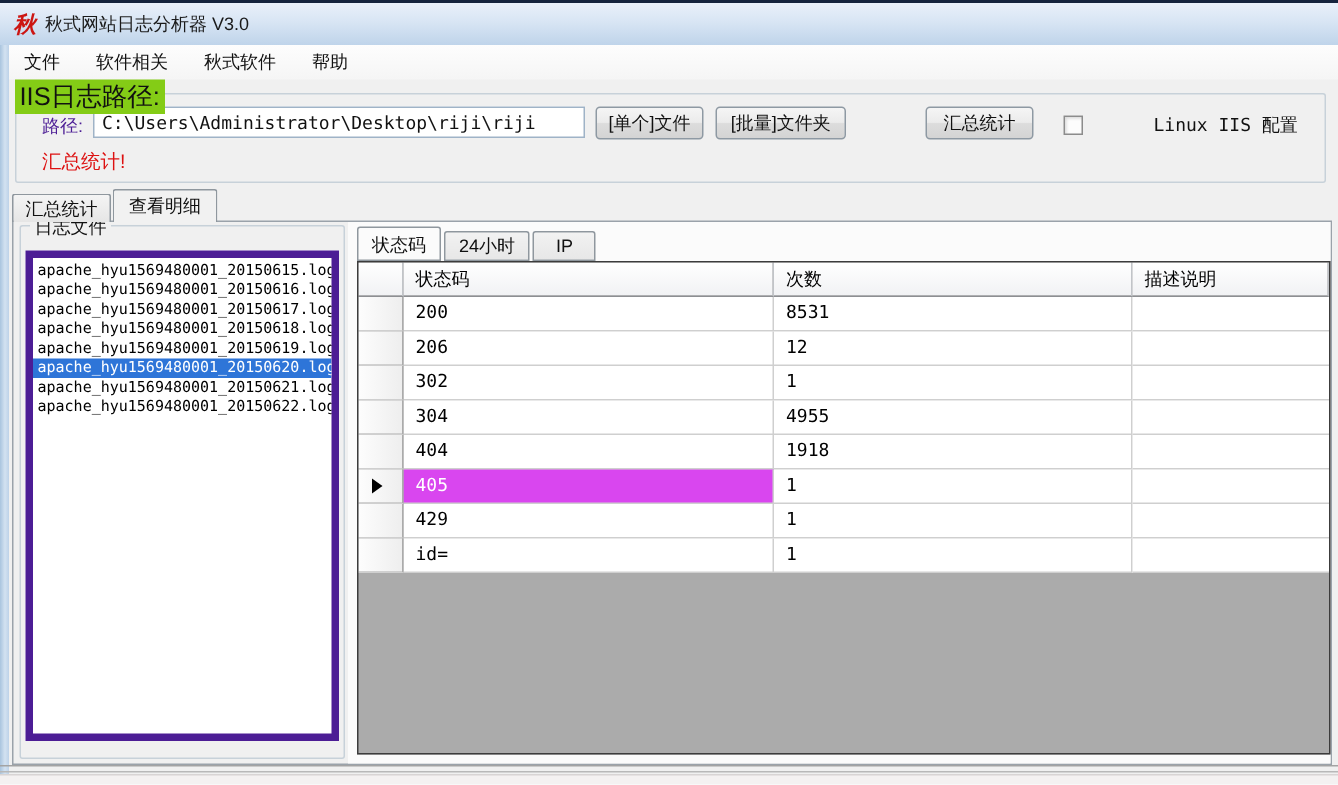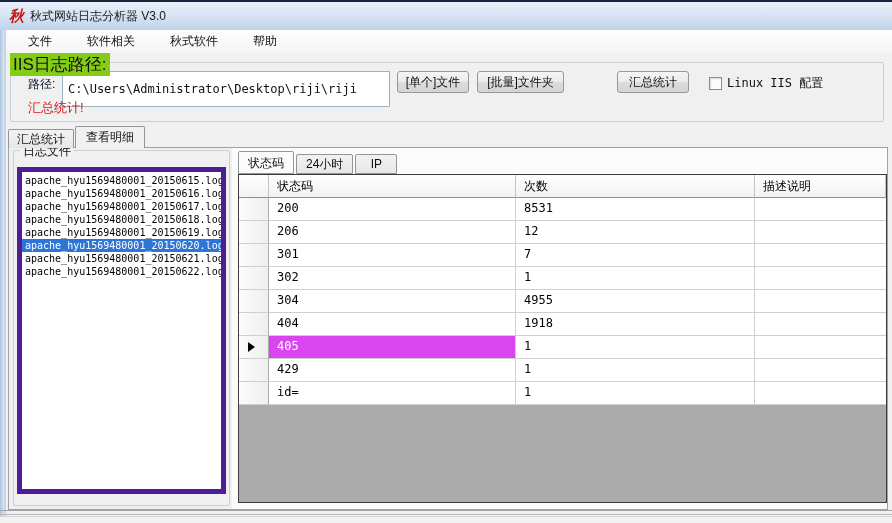--- a/index.html
+++ b/index.html
@@ -9,47 +9,47 @@
   
   .titlebar { position: absolute; left: 0; top: 0; width: 892px; height: 30px;
     background: linear-gradient(180deg, #e9f0fa 0%, #d8e5f4 45%, #bfd4ea 100%);
     border-top: 2px solid #15233d; display: flex; align-items: center; padding-left: 9px; }
   .app-icon { color: #cc1512; font-weight: bold; font-size: 15px; font-family: "Liberation Serif", serif;
     font-style: italic; margin-right: 6px; }
   .app-title { font-size: 12px; color: #1a1a1a; }
 
   
   .menubar { position: absolute; left: 0; top: 30px; width: 892px; height: 23px;
-    background: linear-gradient(180deg, #fdfdfd, #f5f5f5); display: flex; align-items: center; padding-left: 20px; gap: 11px; }
+    background: linear-gradient(180deg, #fdfdfd, #f5f5f5); display: flex; align-items: center; padding-left: 8px; }
   .menu-item { font-size: 12px; color: #111; padding: 3px 8px; margin-right: 8px; cursor: default; }
 
   
   .win-left-border { position: absolute; left: 0; top: 30px; width: 6px; height: 487px;
     background: linear-gradient(90deg, #a9c4de, #d3e2f1 55%, #bdd2e8); }
   .win-bottom-line1 { position: absolute; left: 0; top: 510px; width: 892px; height: 1px; background: #a3a3a3; }
   .win-bottom-line2 { position: absolute; left: 0; top: 514px; width: 892px; height: 1px; background: #b8b8b8; }
   .win-bottom-strip { position: absolute; left: 0; top: 516px; width: 892px; height: 7px;
     background: #f4f1f1; border-top: 1px solid #d8d4d4; }
 
   
   .path-group { position: absolute; left: 10px; top: 62px; width: 874px; height: 60px;
     border: 1px solid #c7d1d9; border-radius: 2px; }
   .path-group-label { position: absolute; left: 10px; top: 53px; font-size: 17px; color: #111;
     background: #84cc16; padding: 0 3px; z-index: 2; }
-  .path-label { position: absolute; left: 28px; top: 76px; font-size: 12px; color: #0f172a; }
-  .path-input { position: absolute; left: 62px; top: 71px; width: 328px; height: 36px;
+  .path-label { position: absolute; left: 28px; top: 76px; font-size: 12px; color: #4c1d95; }
+  .path-input { position: absolute; left: 62px; top: 71px; width: 328px; height: 21px;
     border: 1px solid #9fb3c7; background: #fff; font-family: "DejaVu Sans Mono", monospace;
     font-size: 12px; padding: 1px 5px; color: #111; }
   .btn { position: absolute; top: 71px; height: 22px; font-size: 12px; color: #111;
     background: linear-gradient(180deg, #f5f5f5, #ebebeb 48%, #dcdcdc 52%, #d4d4d4);
     border: 1px solid #8e99a3; border-radius: 3px; text-align: center; line-height: 20px; cursor: default; }
   .btn-single { left: 397px; width: 72px; }
   .btn-batch  { left: 477px; width: 87px; }
   .btn-summary{ left: 617px; width: 72px; }
-  .checkbox-wrap { position: absolute; left: 709px; top: 75px; display: flex; align-items: center; }
+  .checkbox-wrap { position: absolute; left: 709px; top: 75px; display: flex; align-items: center; gap: 42px; }
   .checkbox-box { width: 13px; height: 13px; background: #fdfdfd; border: 1px solid #8c8c8c;
     box-shadow: inset 1px 1px 2px #d9d9d9; margin-right: 5px; }
   .checkbox-label { font-size: 12px; color: #111; font-family: "DejaVu Sans Mono", monospace; }
   .status-text { position: absolute; left: 28px; top: 99px; font-size: 13px; }
 
   
   .main-tab-strip { position: absolute; left: 8px; top: 126px; display: flex; align-items: flex-end; z-index: 3; }
   .tab { font-size: 12px; color: #111; border: 1px solid #8f979e; border-bottom: none;
     border-radius: 2px 2px 0 0; background: linear-gradient(180deg, #f4f4f4, #e6e6e6);
     height: 19px; line-height: 18px; padding: 0 8px; margin-right: 1px; cursor: default; }
@@ -171,26 +171,20 @@
           <div class="gcell c2"></div>
         </div>
         <div class="grow">
           <div class="gcell sel"></div>
           <div class="gcell c0">206</div>
           <div class="gcell c1">12</div>
           <div class="gcell c2"></div>
         </div>
         <div class="grow">
           <div class="gcell sel"></div>
-          <div class="gcell c0">301</div>
-          <div class="gcell c1">7</div>
-          <div class="gcell c2"></div>
-        </div>
-        <div class="grow">
-          <div class="gcell sel"></div>
           <div class="gcell c0">302</div>
           <div class="gcell c1">1</div>
           <div class="gcell c2"></div>
         </div>
         <div class="grow">
           <div class="gcell sel"></div>
           <div class="gcell c0">304</div>
           <div class="gcell c1">4955</div>
           <div class="gcell c2"></div>
         </div>

